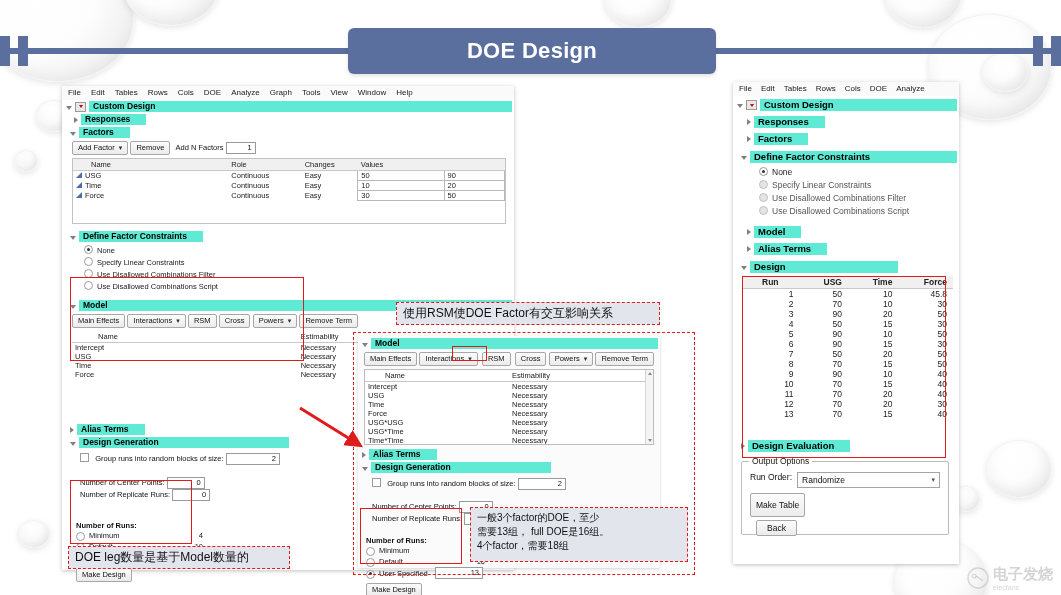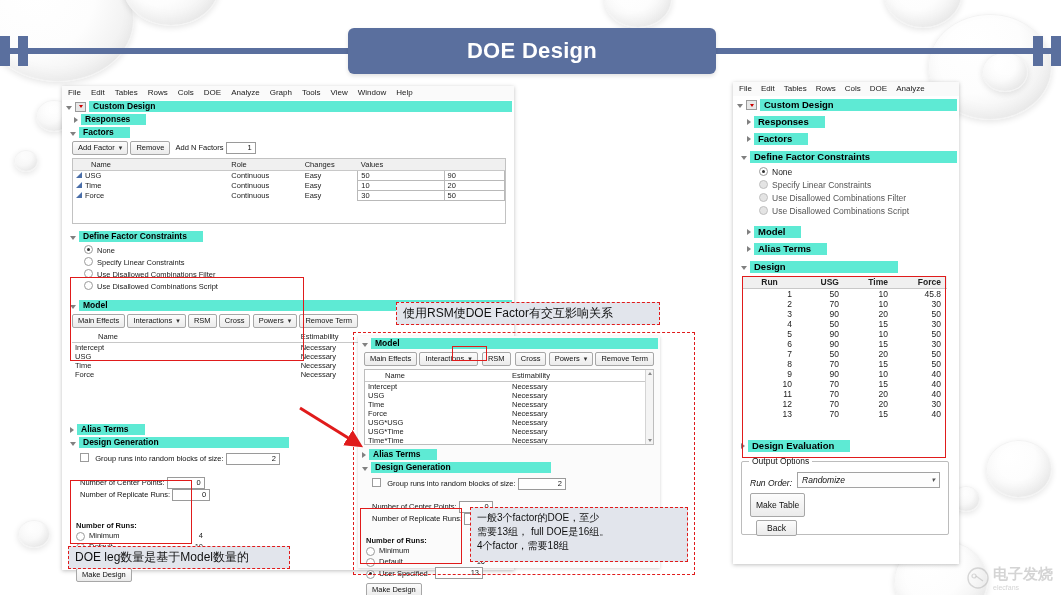--- a/index.html
+++ b/index.html
@@ -531,21 +531,21 @@
   <div class="outline" style="padding-left:14px;margin-top:3px;">
     <span class="tri tri-closed"></span>
     <span class="oh" style="font-size:9.5px;">Alias Terms</span>
   </div>
 
   <div class="outline" style="padding-left:8px;margin-top:4px;">
     <span class="tri tri-open"></span>
     <span class="oh" style="font-size:9.5px;width:128px;">Design</span>
   </div>
 
-  <div style="margin:2px 12px 0 10px;">
+  <div style="margin:2px 6px 0 10px;">
     <table class="grid" style="font-size:8.5px;">
       <thead>
           <tr>
         <th style="width:26%;text-align:center;font-weight:bold;padding:1px 4px;">Run</th>
         <th style="width:24%;text-align:right;font-weight:bold;padding:1px 6px;">USG</th>
         <th style="width:24%;text-align:right;font-weight:bold;padding:1px 6px;">Time</th>
         <th style="width:26%;text-align:right;font-weight:bold;padding:1px 6px;">Force</th>
       </tr>
         </thead>
       <tbody id="design-rows">
@@ -631,21 +631,21 @@
     </table>
   </div>
 
   <div class="outline" style="padding-left:8px;margin-top:20px;">
     <span class="tri tri-closed"></span>
     <span class="oh" style="font-size:9.5px;">Design Evaluation</span>
   </div>
 
   <div class="groupbox" style="margin:8px 10px 0 8px;height:72px;">
     <div class="gtitle">Output Options</div>
-    <div style="display:flex;align-items:flex-end;gap:5px;padding:10px 8px 0 8px;font-style:italic;">
+    <div style="display:flex;align-items:flex-start;gap:5px;padding:10px 8px 0 8px;">
       <span style="font-size:8.5px;">Run Order:</span>
       <div class="selectbox" style="flex:1;">
         <span>Randomize</span>
         <span class="chev">▾</span>
       </div>
     </div>
     <div style="padding:5px 0 0 8px;"><span class="btn" style="font-size:8.5px;padding:6px 5px;">Make Table</span></div>
     <div style="padding:3px 0 0 14px;"><span class="btn" style="font-size:8.5px;padding:2px 10px;">Back</span></div>
   </div>
 </div>

